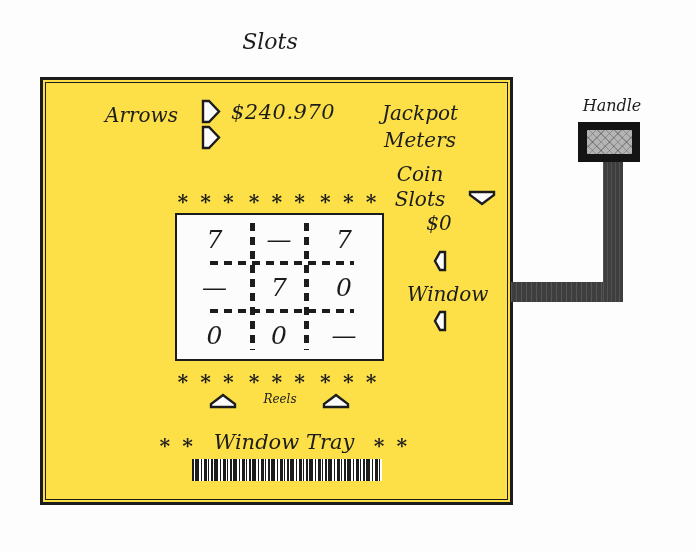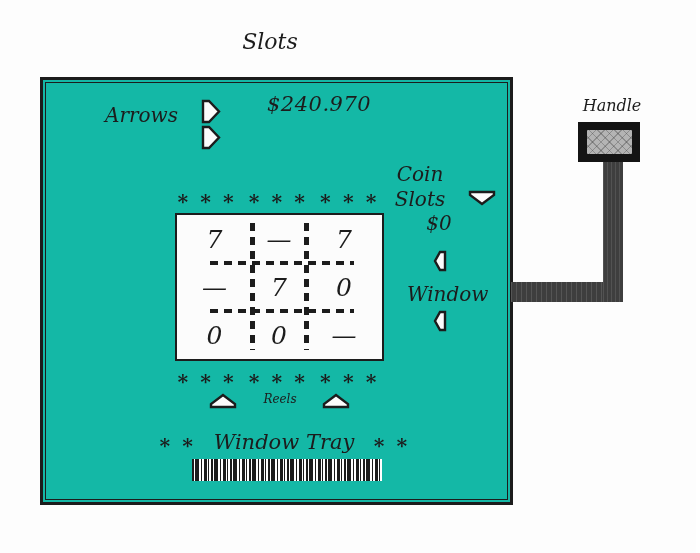--- a/index.html
+++ b/index.html
@@ -14,28 +14,28 @@
     font-style:italic;color:var(--ink);overflow:hidden;
   }
   .abs{position:absolute;}
   .ctr{text-align:center;}
 
   .title{left:200px;top:29px;width:140px;font-size:22px;}
 
   
   .machine{
     left:40px;top:77px;width:473px;height:428px;
-    border:3px solid var(--ink);box-sizing:border-box;background:#14b8a6;
+    border:3px solid var(--ink);box-sizing:border-box;background:#fde047;
   }
   .inner-frame{position:absolute;inset:2px;border:1px solid var(--ink);pointer-events:none;}
 
   .lbl{font-size:20px;line-height:26px;}
   .arrows-label{left:62px;top:22px;width:80px;}
   .money{font-size:21px;line-height:25px;letter-spacing:0.5px;}
-  .money-1{left:188px;top:12px;margin-left:36px;}
+  .money-1{left:188px;top:20px;}
   .money-2{left:189px;top:46px;}
   .jackpot-label{left:328px;top:20px;width:98px;line-height:27px;}
   .coin-label{left:332px;top:82px;width:90px;line-height:25px;}
   .coin-value{left:366px;top:131px;width:60px;font-size:20px;}
   .window-label{left:364px;top:201px;width:80px;}
 
   
   .icon{position:absolute;}
   .icon path{fill:#fcfcfc;stroke:var(--ink);stroke-width:2.4;stroke-linejoin:miter;}
   .jk-arrow-1{left:158px;top:19px;}
@@ -120,20 +120,24 @@
 
     <svg class="icon jk-arrow-1" width="20" height="25" viewBox="0 0 20 25">
       <path d="M2,2 L8,2 L18,12.5 L8,23 L2,23 Z"></path>
     </svg>
     <svg class="icon jk-arrow-2" width="20" height="25" viewBox="0 0 20 25">
       <path d="M2,2 L8,2 L18,12.5 L8,23 L2,23 Z"></path>
     </svg>
 
     <div class="abs money money-1">$240.970</div>
 
+    <div class="abs ctr lbl jackpot-label">
+      <div>Jackpot</div>
+      <div>Meters</div>
+    </div>
 
     <div class="abs ctr lbl coin-label">
       <div>Coin</div>
       <div>Slots</div>
     </div>
     <svg class="icon coin-arrow" width="28" height="16" viewBox="0 0 28 16">
       <path d="M2,2 L26,2 L26,5 L14,14 L2,5 Z"></path>
     </svg>
     <div class="abs ctr coin-value">$0</div>
 

